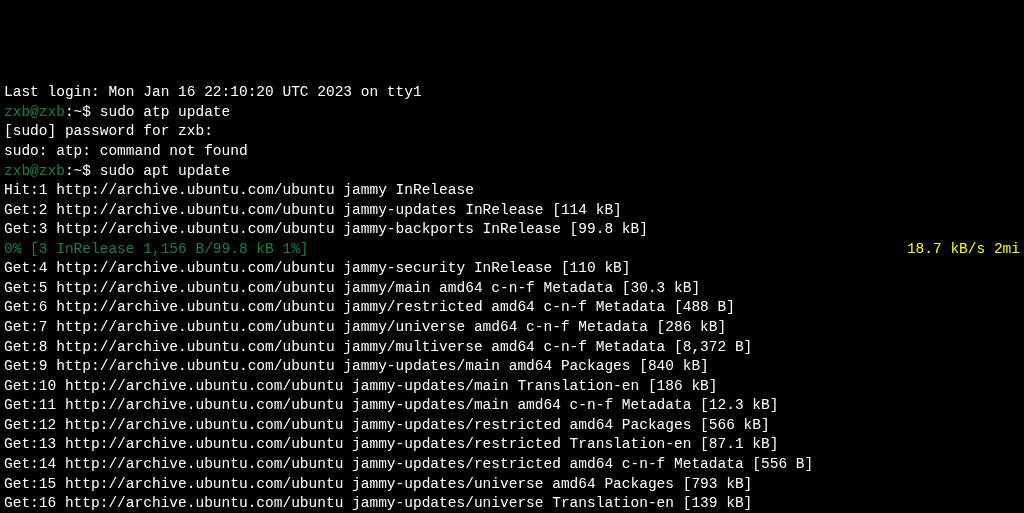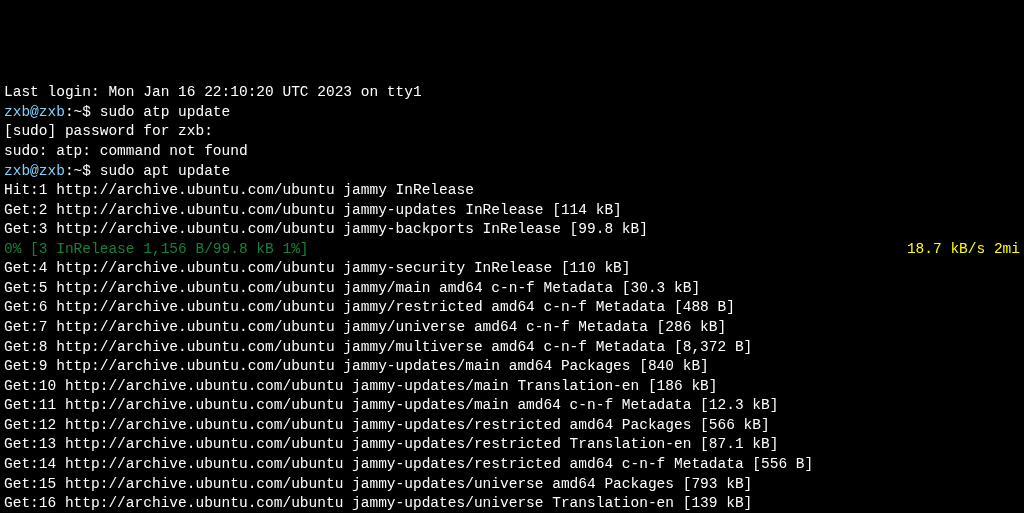--- a/index.html
+++ b/index.html
@@ -16,21 +16,21 @@
       padding: 5px 4px;
       width: 1024px;
       height: 513px;
       overflow: hidden;
       white-space: pre;
     }
     .line {
       display: block;
     }
     .prompt-host {
-      color: #7dd3fc;
+      color: #15803d;
     }
     .prompt-path {
       color: #ffffff;
     }
     .progress-line {
       display: flex;
       justify-content: space-between;
       width: 100%;
     }
     .progress-left {

